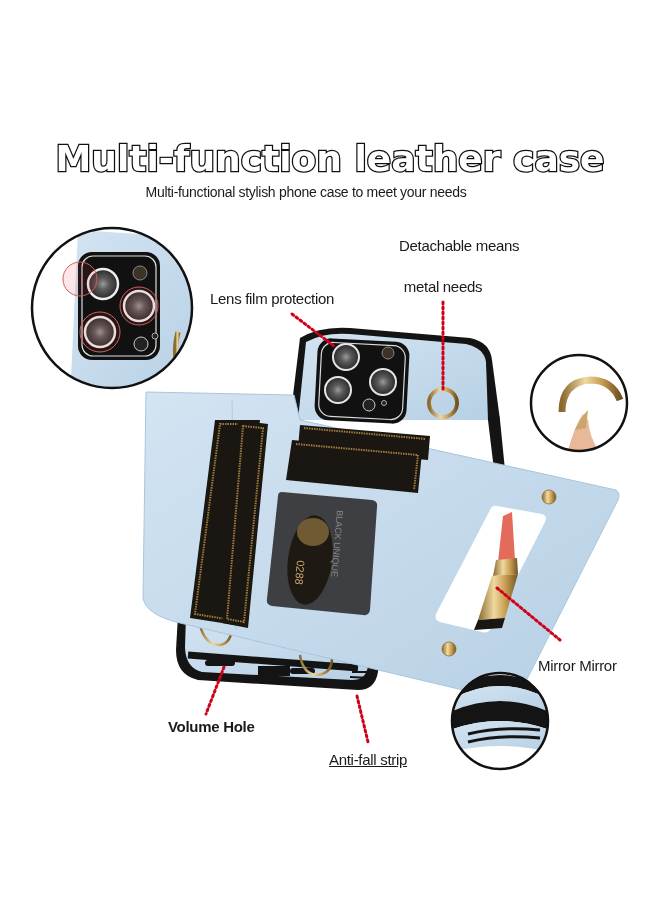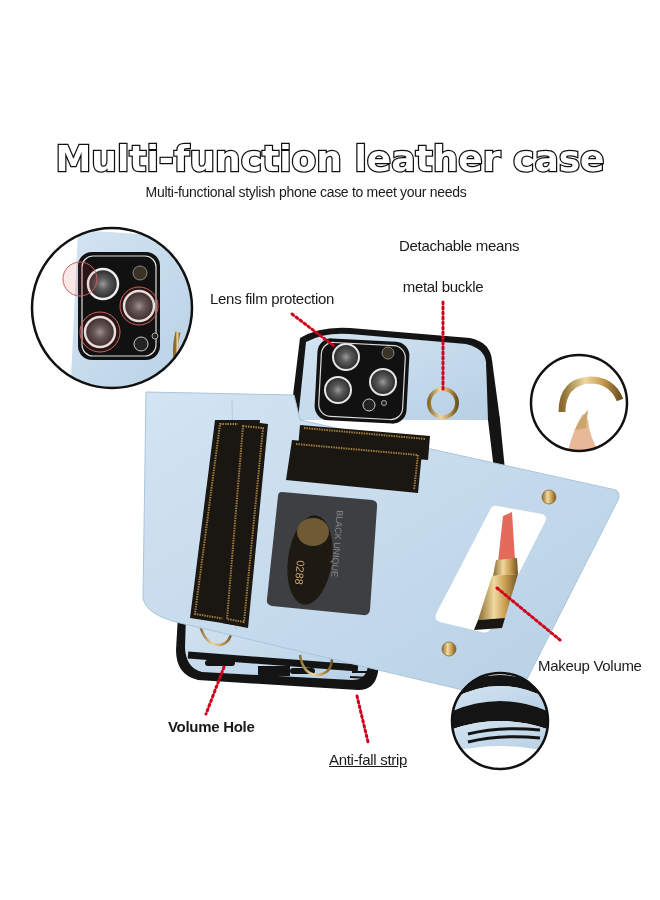--- a/index.html
+++ b/index.html
@@ -167,16 +167,16 @@
       <path d="M450 730 Q500 712 550 730 L550 752 Q500 740 450 752 Z" fill="url(#leatherG)"></path>
       <path d="M468 734 Q500 726 540 730" stroke="#141414" stroke-width="3" fill="none"></path>
       <path d="M468 742 Q500 734 540 738" stroke="#141414" stroke-width="3" fill="none"></path>
     </g>
     <circle cx="500" cy="721" r="48" fill="none" stroke="#111" stroke-width="2.5"></circle>
   </g>
 </svg>
 
 <div class="abs label" style="left:210px;top:290px;">Lens film protection</div>
 <div class="abs label center" style="left:383px;top:237px;width:120px;margin-left:16px;">Detachable means</div>
-<div class="abs label center" style="left:383px;top:278px;width:120px;">metal buckle</div>
-<div class="abs label" style="left:538px;top:657px;">Makeup Volume</div>
+<div class="abs label center" style="left:383px;top:278px;width:120px;">metal needs</div>
+<div class="abs label" style="left:538px;top:657px;">Mirror Mirror</div>
 <div class="abs label" style="left:168px;top:718px;font-weight:bold;">Volume Hole</div>
 <div class="abs label" style="left:329px;top:751px;text-decoration:underline;">Anti-fall strip</div>
 
 </body></html>

